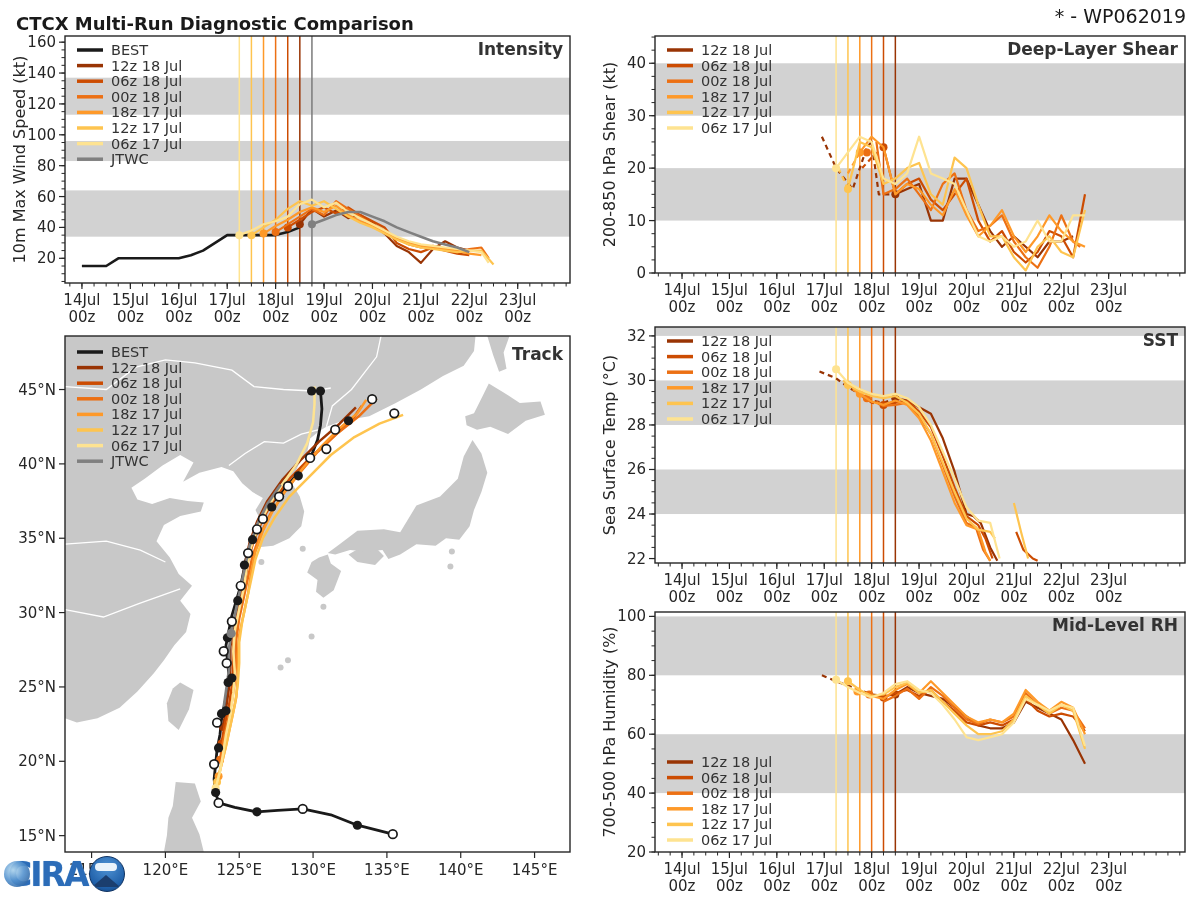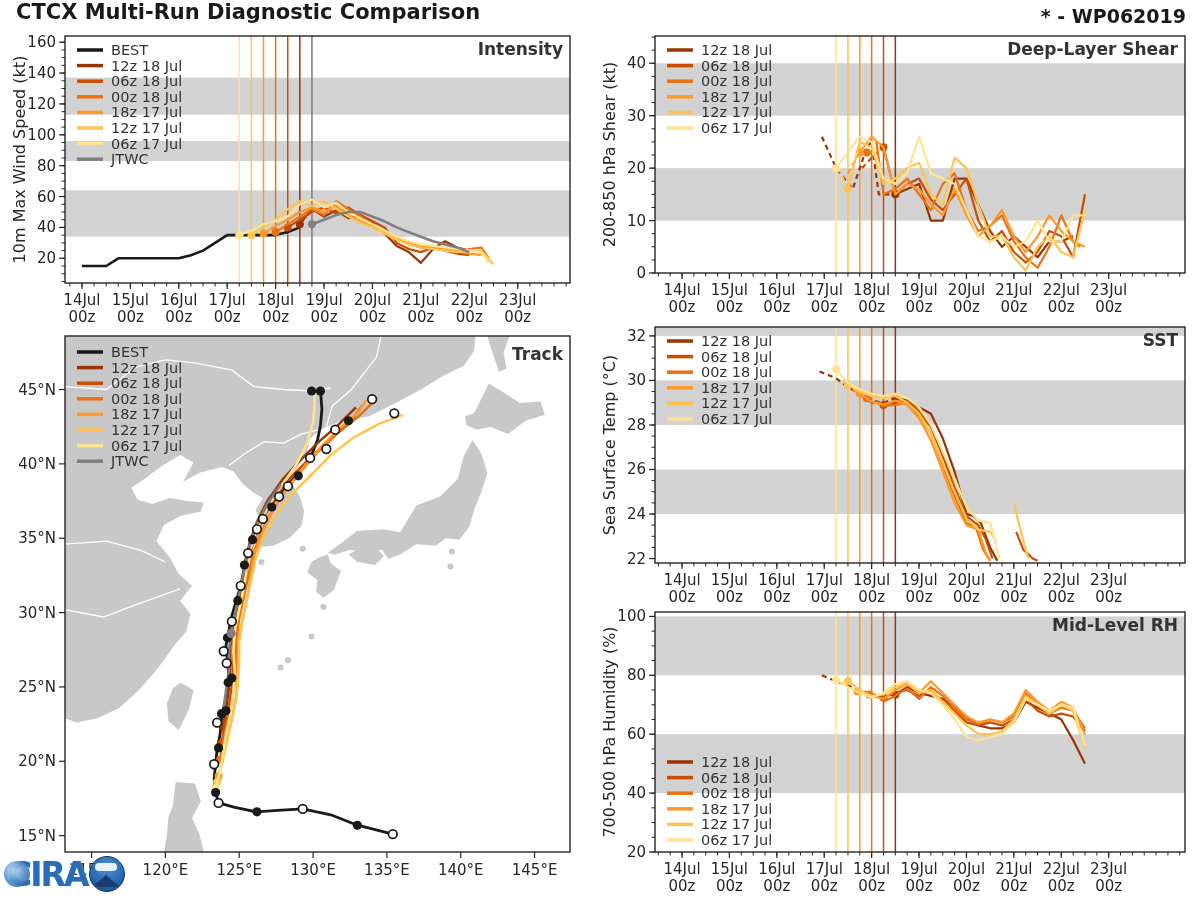--- a/index.html
+++ b/index.html
@@ -1,18 +1,18 @@
 <!DOCTYPE html>
 <html><head>
 <meta charset="utf-8">
 <style>
   html,body{margin:0;padding:0;background:#ffffff;}
   body{width:1200px;height:900px;position:relative;font-family:"DejaVu Sans","Liberation Sans",sans-serif;overflow:hidden;}
-  .hdr-title{position:absolute;left:16px;top:0;font-size:21px;font-weight:bold;color:#1a1a1a;}
-  .hdr-storm{position:absolute;right:14px;top:5px;font-size:19px;font-weight:bold;color:#1a1a1a;}
+  .hdr-title{position:absolute;left:16px;top:13px;font-size:18px;font-weight:bold;color:#1a1a1a;}
+  .hdr-storm{position:absolute;right:14px;top:5px;font-size:19px;font-weight:normal;color:#1a1a1a;}
   #fig{position:absolute;left:0;top:0;}
   .logo{position:absolute;left:4px;top:856px;display:flex;align-items:center;gap:2px;}
   .cira-word{font-size:33px;font-weight:bold;color:#2b6cb8;letter-spacing:-2px;line-height:1;
     text-shadow:0 0 1px #9cc0e4;}
   .globe{width:26px;height:26px;border-radius:50%;
     background:radial-gradient(circle at 35% 35%, #bfe0f2 0%, #5593cf 45%, #1c4f8e 100%);
     margin-right:-24px;opacity:.9;}
   .rammb{width:34px;height:34px;border-radius:50%;background:radial-gradient(circle at 50% 30%, #4f93d4 0%, #1f5fa8 70%, #123c73 100%);
     position:relative;overflow:hidden;border:1px solid #0e3160;}
   .rammb .cloud{position:absolute;left:5px;top:6px;width:22px;height:8px;border-radius:8px;background:#e9f3fb;}

